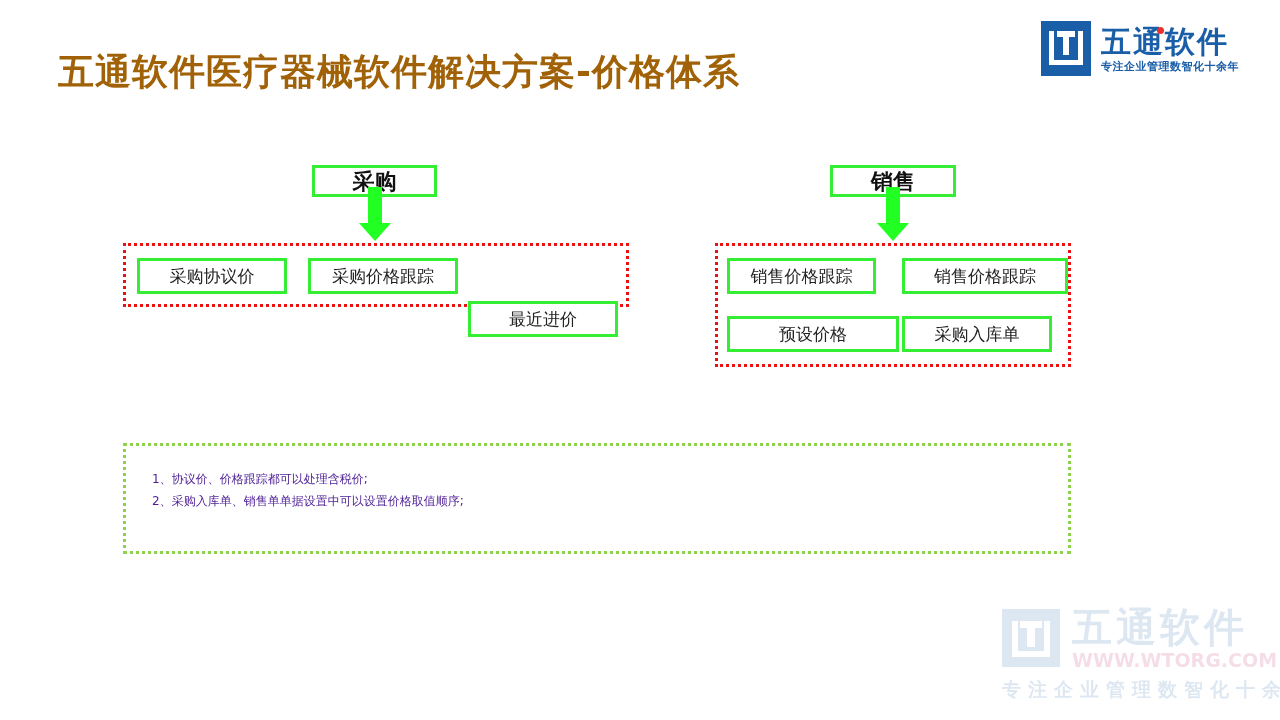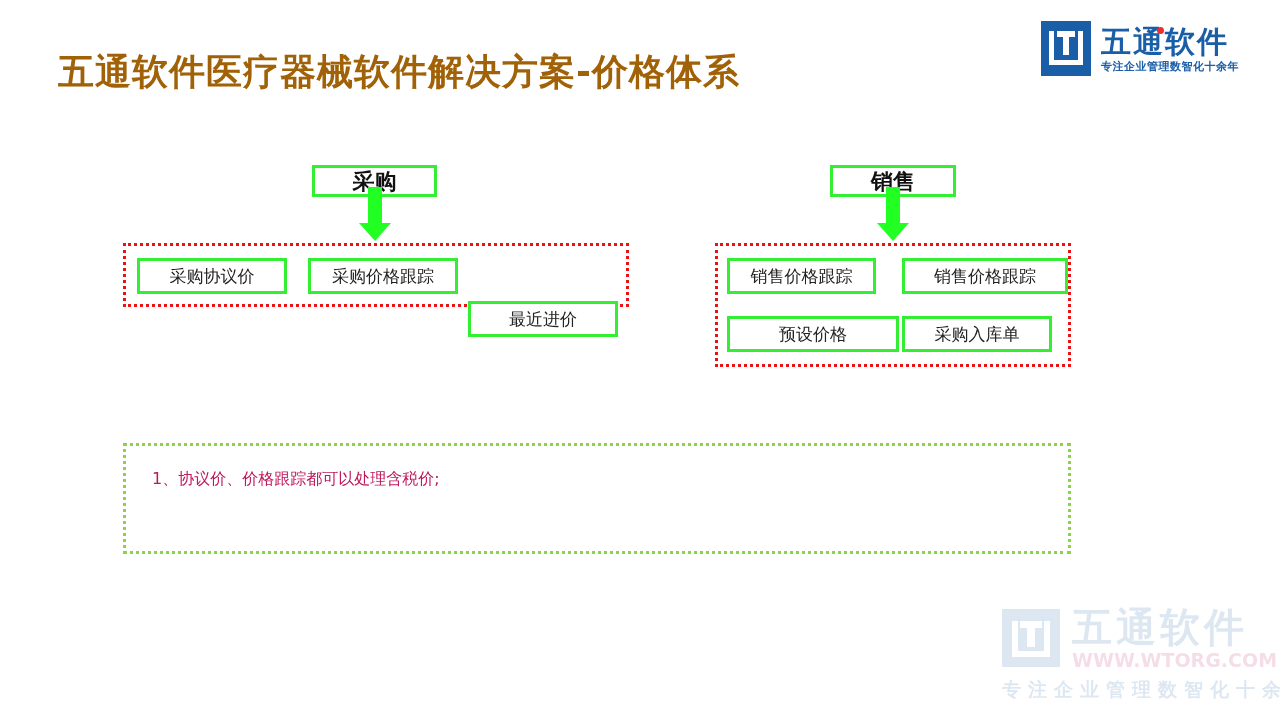--- a/index.html
+++ b/index.html
@@ -14,21 +14,21 @@
   .logo-name{font-size:30px;font-weight:bold;color:#1a5ea8;line-height:36px;letter-spacing:2px;position:relative;}
   .logo-dot{position:absolute;left:56px;top:3px;width:7px;height:7px;border-radius:50%;background:#e8312f;}
   .logo-slogan{font-size:11px;font-weight:bold;color:#1a5ea8;line-height:14px;letter-spacing:0.5px;}
   .head-box{position:absolute;height:32px;border:3px solid #33ee33;box-sizing:border-box;background:#fff;text-align:center;font-size:22px;font-weight:bold;color:#111;line-height:27px;margin-top:16px;}
   .arrow{position:absolute;width:32px;height:54px;}
   .arrow .shaft{position:absolute;left:9px;top:0;width:14px;height:36px;background:#22ff22;}
   .arrow .head{position:absolute;left:0;top:36px;width:0;height:0;border-left:16px solid transparent;border-right:16px solid transparent;border-top:18px solid #22ff22;}
   .group{position:absolute;border:3px dotted #ee1111;box-sizing:border-box;}
   .item{position:absolute;height:36px;border:3px solid #33ee33;box-sizing:border-box;background:#fff;text-align:center;font-size:17px;color:#222;line-height:30px;white-space:nowrap;}
   .notes{position:absolute;left:123px;top:443px;width:948px;height:111px;border:3px dotted #8ed14a;box-sizing:border-box;padding:22px 0 0 26px;}
-  .note{font-size:16px;color:#be185d;line-height:22px;white-space:nowrap;}
+  .note{font-size:12px;color:#4c1d95;line-height:22px;white-space:nowrap;}
   .watermark{position:absolute;left:1002px;top:605px;opacity:0.14;}
   .wm-row{display:flex;align-items:center;}
   .wm-mark{width:58px;height:58px;background:#1a5ea8;position:relative;}
   .wm-mark .u{position:absolute;left:10px;top:12px;width:38px;height:36px;border:6px solid #fff;border-top:none;box-sizing:border-box;}
   .wm-mark .t-top{position:absolute;left:18px;top:12px;width:22px;height:7px;background:#fff;}
   .wm-mark .t-stem{position:absolute;left:25px;top:12px;width:8px;height:26px;background:#fff;}
   .wm-text{margin-left:12px;display:flex;flex-direction:column;}
   .wm-name{font-size:40px;font-weight:bold;color:#1a5ea8;line-height:44px;letter-spacing:4px;}
   .wm-url{font-size:19px;font-weight:bold;color:#be185d;line-height:22px;}
   .wm-slogan{font-size:19px;font-weight:bold;color:#1a5ea8;letter-spacing:7px;margin-top:6px;white-space:nowrap;}
@@ -66,20 +66,21 @@
     <div class="head"></div>
   </div>
 <div class="group" style="left:715px;top:243px;width:356px;height:124px;"></div>
 <div class="item" style="left:727px;top:258px;width:149px;">销售价格跟踪</div>
 <div class="item" style="left:902px;top:258px;width:166px;">销售价格跟踪</div>
 <div class="item" style="left:727px;top:316px;width:172px;">预设价格</div>
 <div class="item" style="left:902px;top:316px;width:150px;">采购入库单</div>
 
 <div class="notes">
   <div class="note">1、协议价、价格跟踪都可以处理含税价;</div>
+  <div class="note">2、采购入库单、销售单单据设置中可以设置价格取值顺序;</div>
 </div>
 
 <div class="watermark">
   <div class="wm-row">
     <div class="wm-mark">
       <div class="u"></div>
         <div class="t-top"></div>
         <div class="t-stem"></div>
     </div>
     <div class="wm-text">

